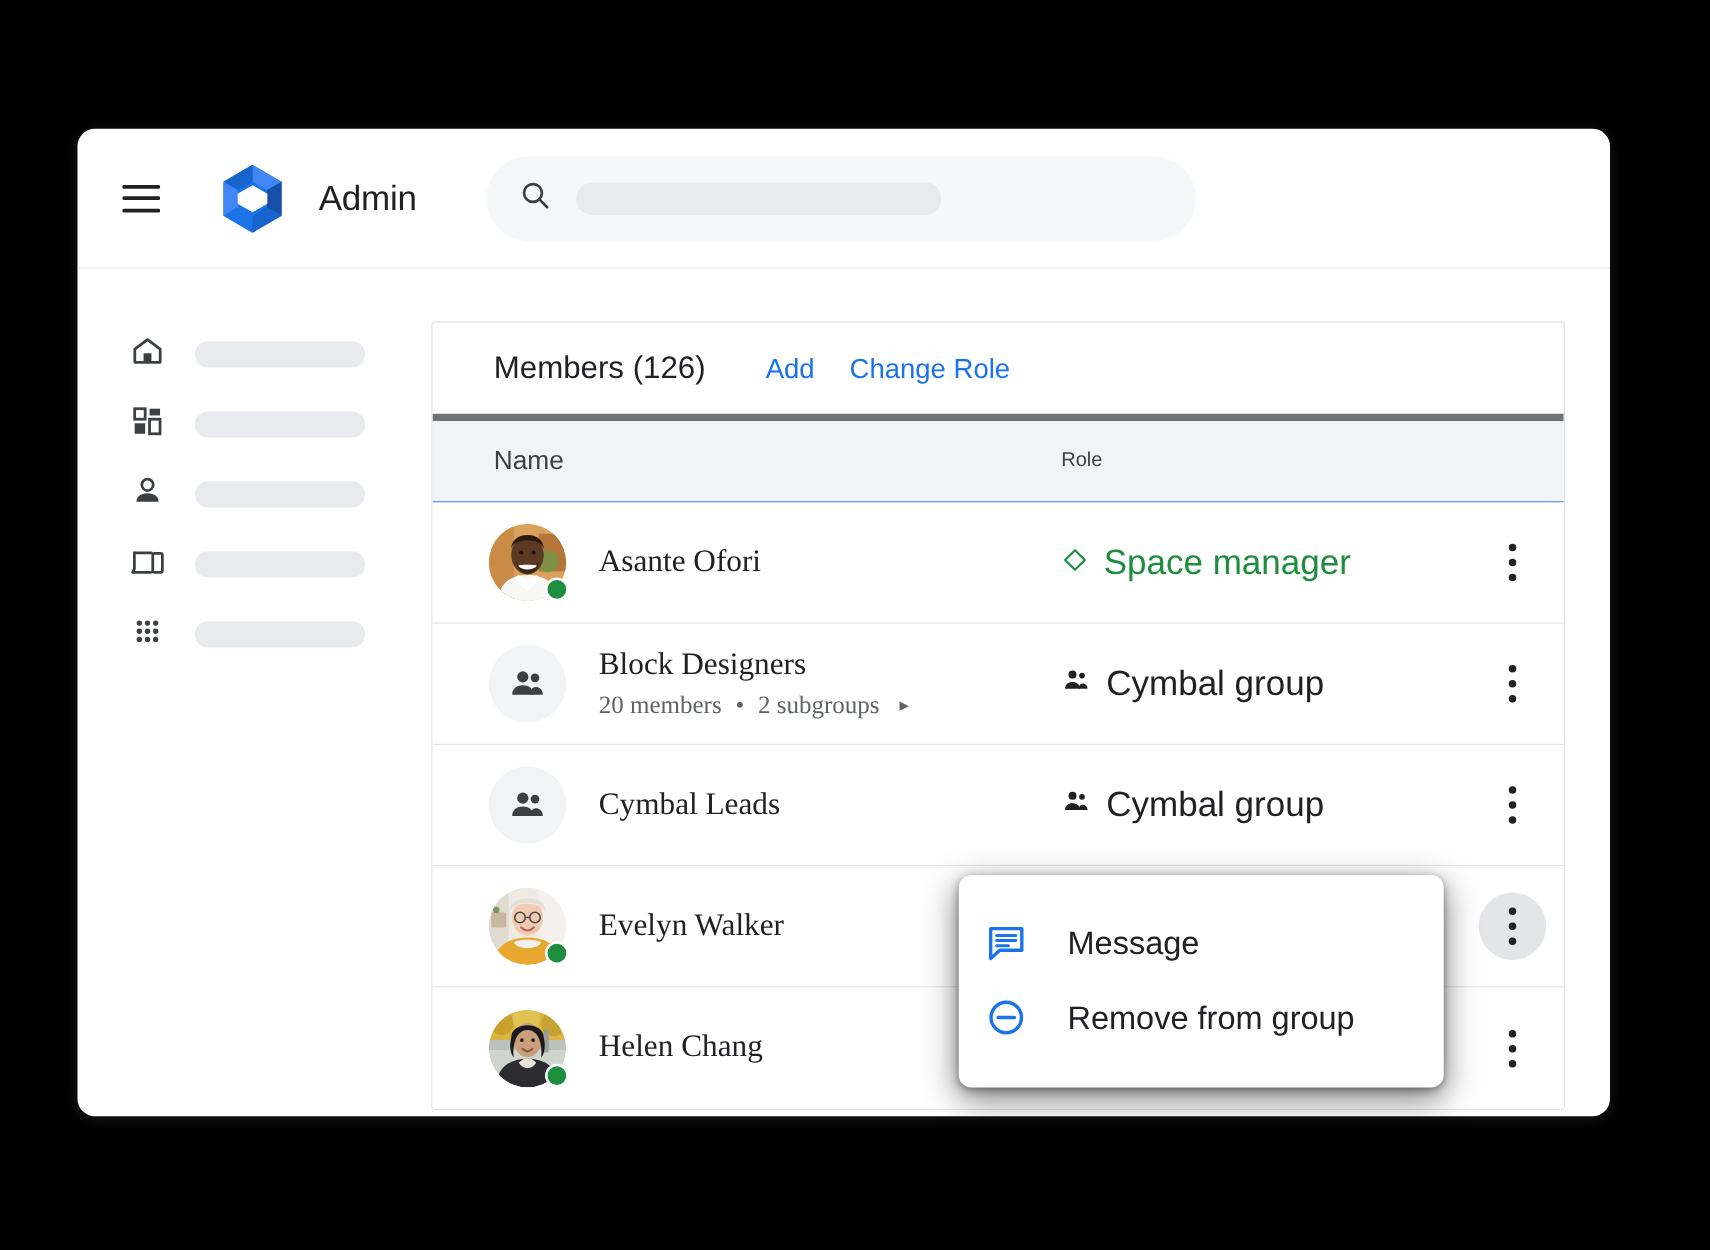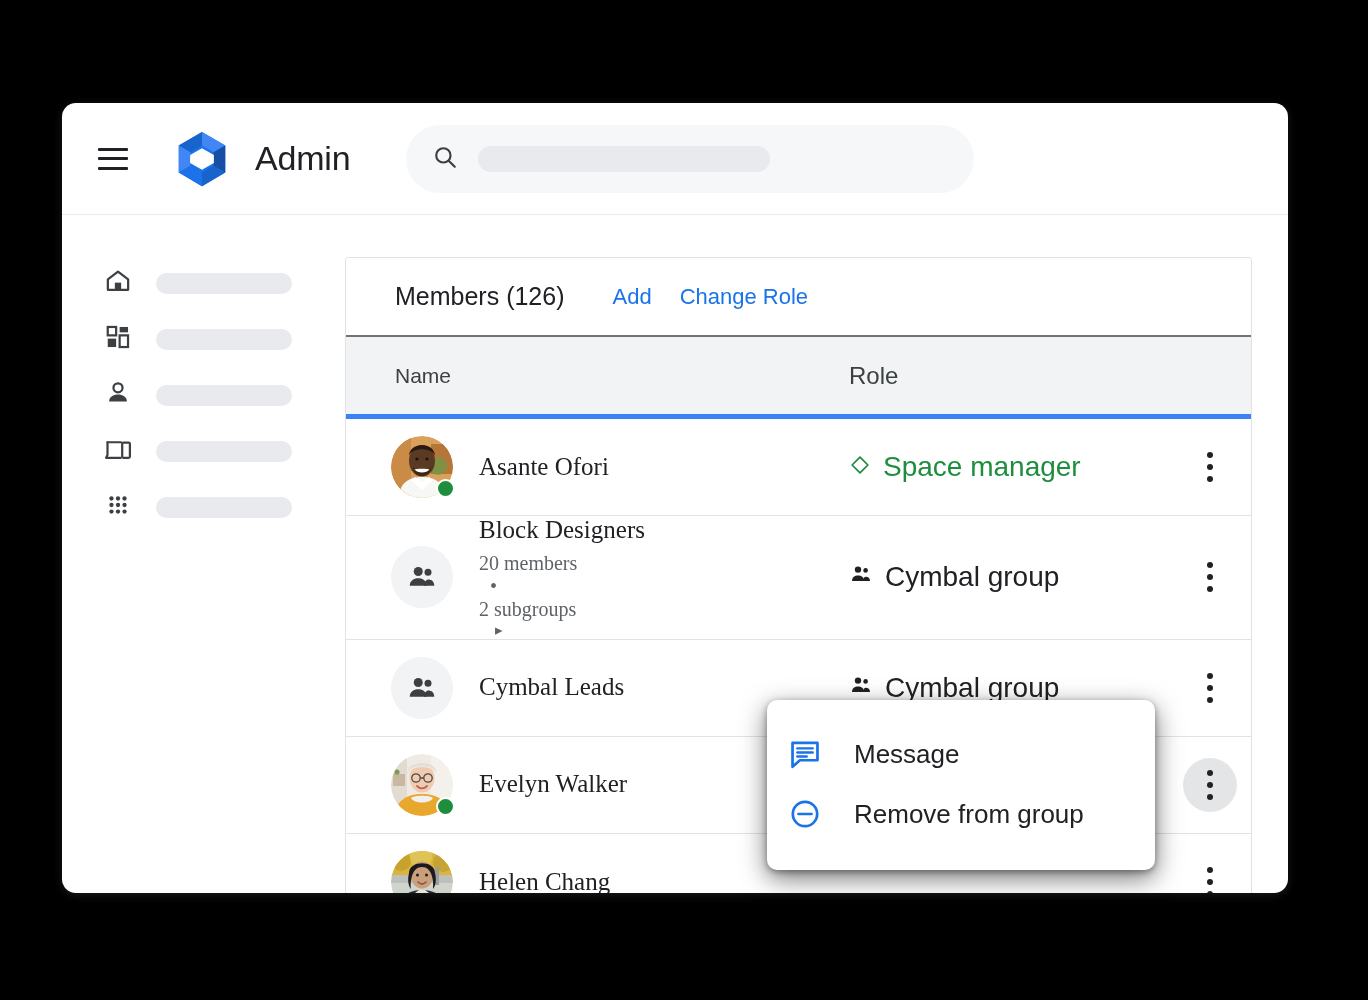--- a/index.html
+++ b/index.html
@@ -62,21 +62,21 @@
   .brand {
     display: flex;
     align-items: center;
     margin-left: 43px;
     flex: 0 0 auto;
   }
 
   .logo-svg { width: 62px; height: 62px; display: block; }
 
   .brand-title {
-    font-size: 34px;
+    font-size: 28px;
     color: #202124;
     letter-spacing: -0.2px;
     margin-left: 22px;
     white-space: nowrap;
   }
 
   .searchbar {
     margin-left: 56px;
     width: 568px;
     height: 68px;
@@ -137,51 +137,51 @@
     border-radius: 3px;
     background: #ffffff;
     overflow: hidden;
   }
 
   .table-head {
     height: 79px;
     display: flex;
     align-items: center;
     padding-left: 49px;
-    border-bottom: 2px solid #737373;
+    border-bottom: 6px solid #737373;
   }
   .members-title {
     font-size: 25px;
     color: #202124;
     white-space: nowrap;
   }
   .head-link {
     font-size: 22px;
     color: #1a73e8;
     margin-left: 48px;
     cursor: pointer;
     white-space: nowrap;
   }
   .head-link.second { margin-left: 28px; }
 
   .col-head-row {
-    height: 82px;
+    height: 65px;
     background: #f1f3f4;
     display: flex;
     align-items: center;
-    border-bottom: 5px solid #3b82f6;
+    border-bottom: 1px solid #3b82f6;
   }
   .col-name {
     font-size: 21px;
     color: #3c4043;
     padding-left: 49px;
     flex: 1 1 auto;
   }
   .col-role {
-    font-size: 24px;
+    font-size: 16px;
     color: #3c4043;
     width: 320px;
     flex: 0 0 320px;
   }
 
   .row {
     display: flex;
     align-items: center;
     min-height: 97px;
     border-bottom: 1px solid #e0e2e6;
@@ -240,23 +240,22 @@
     font-size: 25px;
     color: #202124;
     line-height: 1.15;
     white-space: nowrap;
   }
   .row-sub {
     margin-top: 7px;
     font-size: 20px;
     color: #5f6368;
     display: flex;
-    align-items: flex-start;
+    align-items: center;
     white-space: nowrap;
-    flex-direction: column;
   }
   .row-sub .dot-sep { margin: 0 11px; }
   .row-sub .chev { margin-left: 16px; font-size: 15px; color: #5f6368; }
 
   .row-role-cell {
     width: 320px;
     flex: 0 0 320px;
     display: flex;
     align-items: center;
   }

